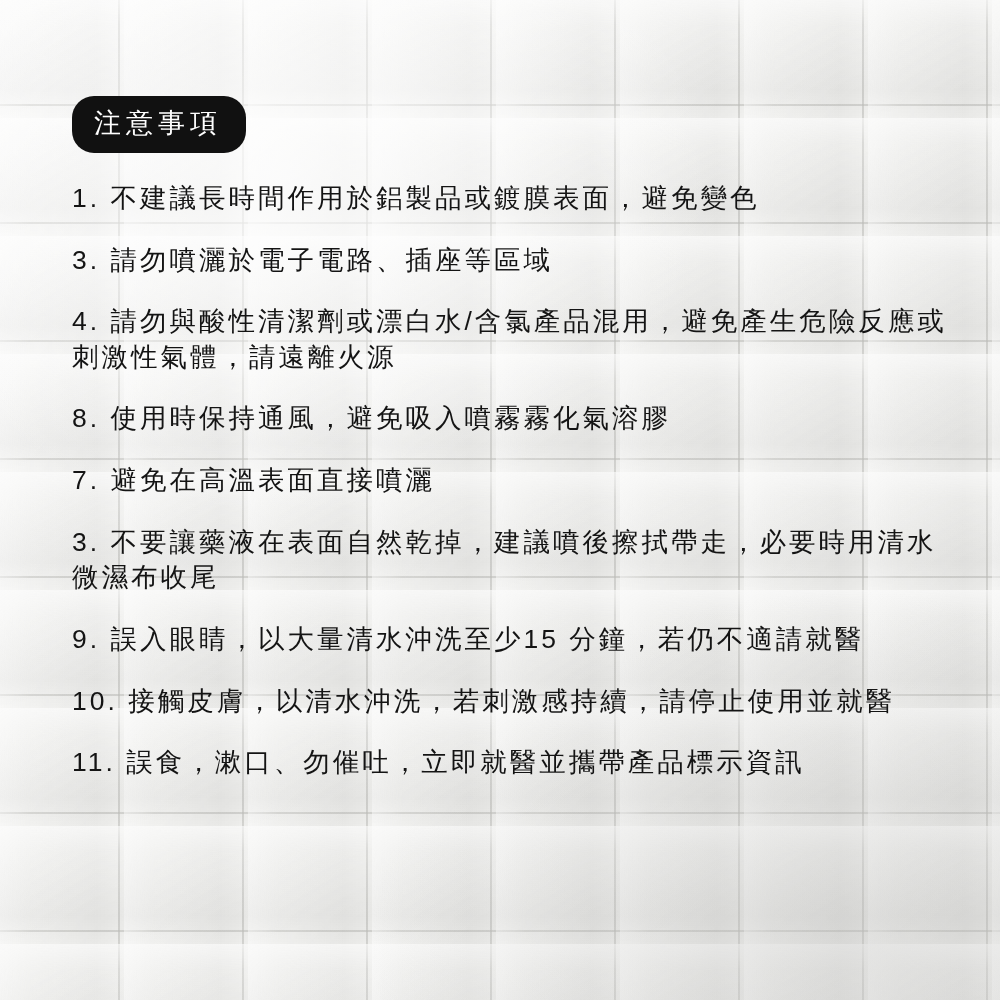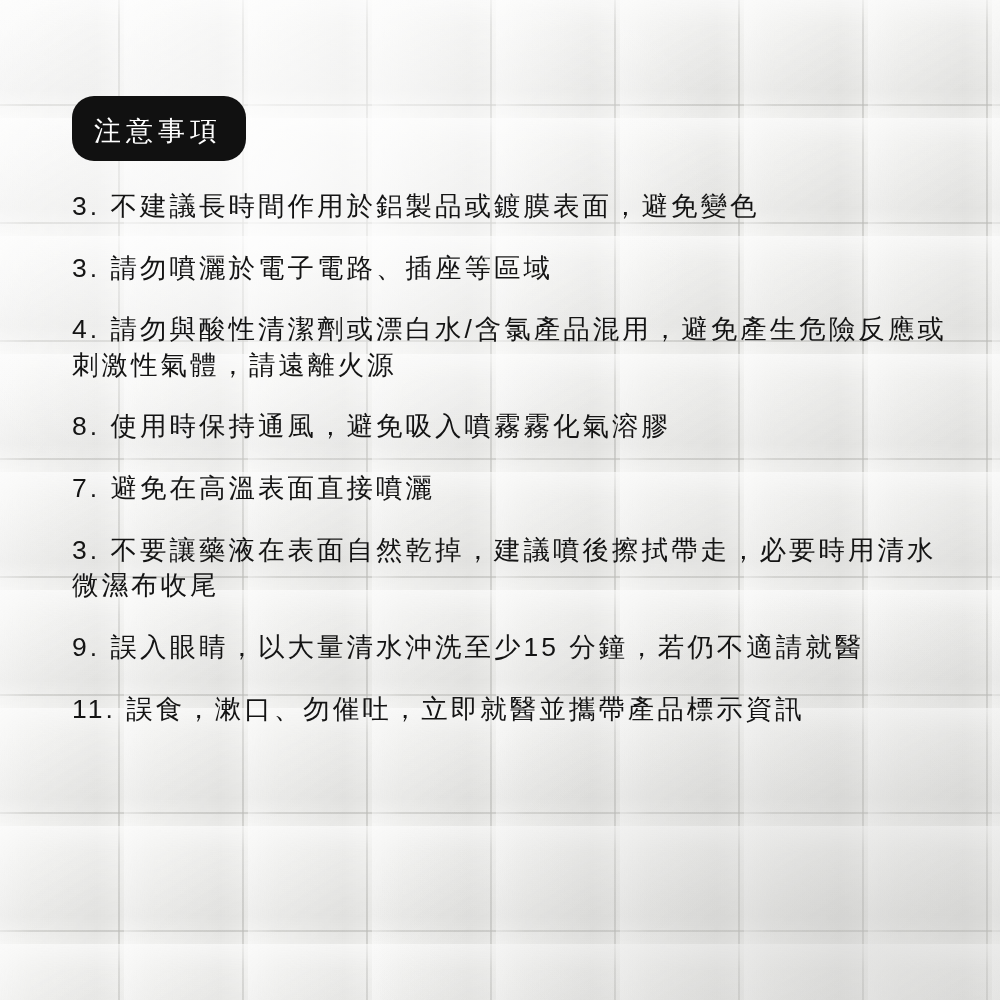--- a/index.html
+++ b/index.html
@@ -68,21 +68,21 @@
     box-sizing: border-box;
   }
 
   .title-pill {
     display: inline-block;
     background: #111111;
     color: #ffffff;
     font-size: 27px;
     letter-spacing: 5px;
     line-height: 1;
-    padding: 22px 24px 16px 22px;
+    padding: 14px 24px 16px 22px;
     border-radius: 22px;
     font-weight: 400;
   }
 
   .list {
     margin-top: 28px;
   }
 
   .item {
     color: #141414;
@@ -99,23 +99,24 @@
 <body>
 
 <div class="canvas">
   <div class="tiles"></div>
   <div class="sheen"></div>
 
   <div class="content">
     <div class="title-pill">注意事項</div>
 
     <div class="list">
-      <p class="item">3. 不建議長時間作用於鋁製品或鍍膜表面，避免變色</p>
+      <p class="item">1. 不建議長時間作用於鋁製品或鍍膜表面，避免變色</p>
       <p class="item">3. 請勿噴灑於電子電路、插座等區域</p>
       <p class="item">4. 請勿與酸性清潔劑或漂白水/含氯產品混用，避免產生危險反應或刺激性氣體，請遠離火源</p>
       <p class="item">8. 使用時保持通風，避免吸入噴霧霧化氣溶膠</p>
       <p class="item">7. 避免在高溫表面直接噴灑</p>
       <p class="item">3. 不要讓藥液在表面自然乾掉，建議噴後擦拭帶走，必要時用清水微濕布收尾</p>
       <p class="item">9. 誤入眼睛，以大量清水沖洗至少15 分鐘，若仍不適請就醫</p>
+      <p class="item">10. 接觸皮膚，以清水沖洗，若刺激感持續，請停止使用並就醫</p>
       <p class="item">11. 誤食，漱口、勿催吐，立即就醫並攜帶產品標示資訊</p>
     </div>
   </div>
 </div>
 
 </body></html>

